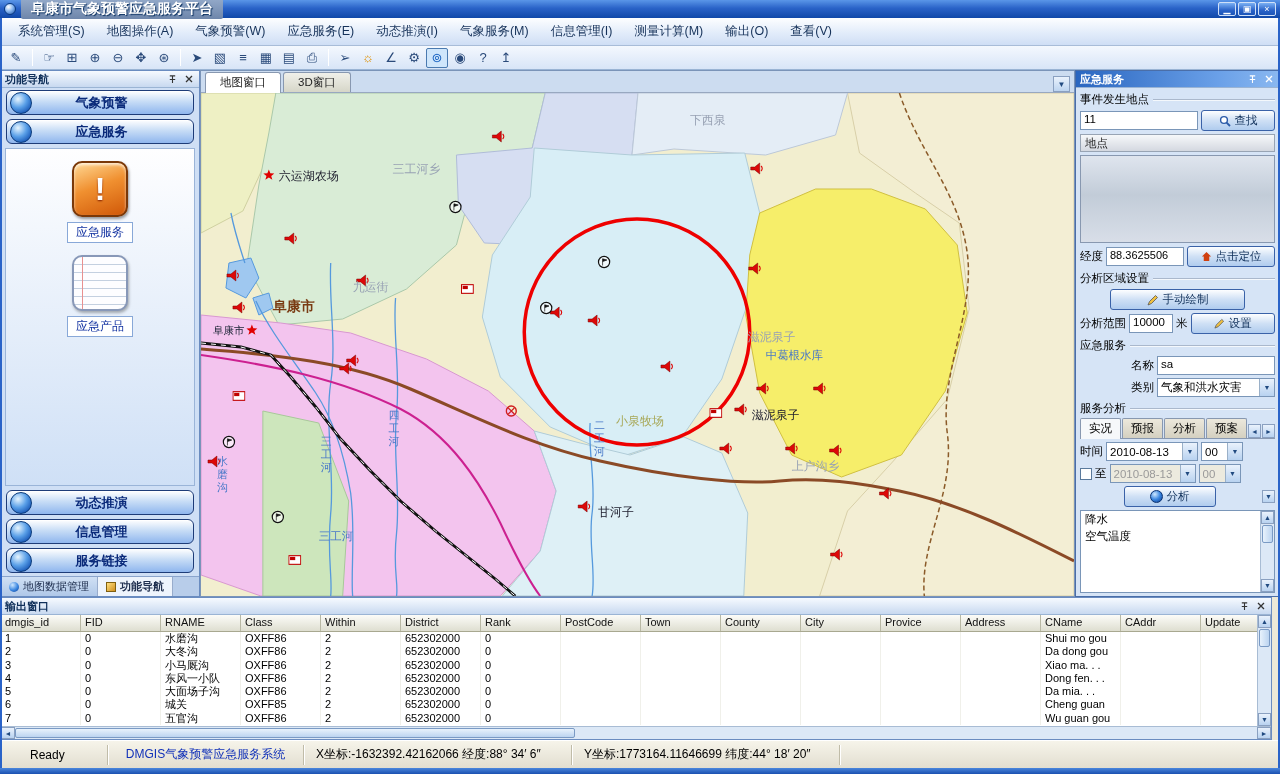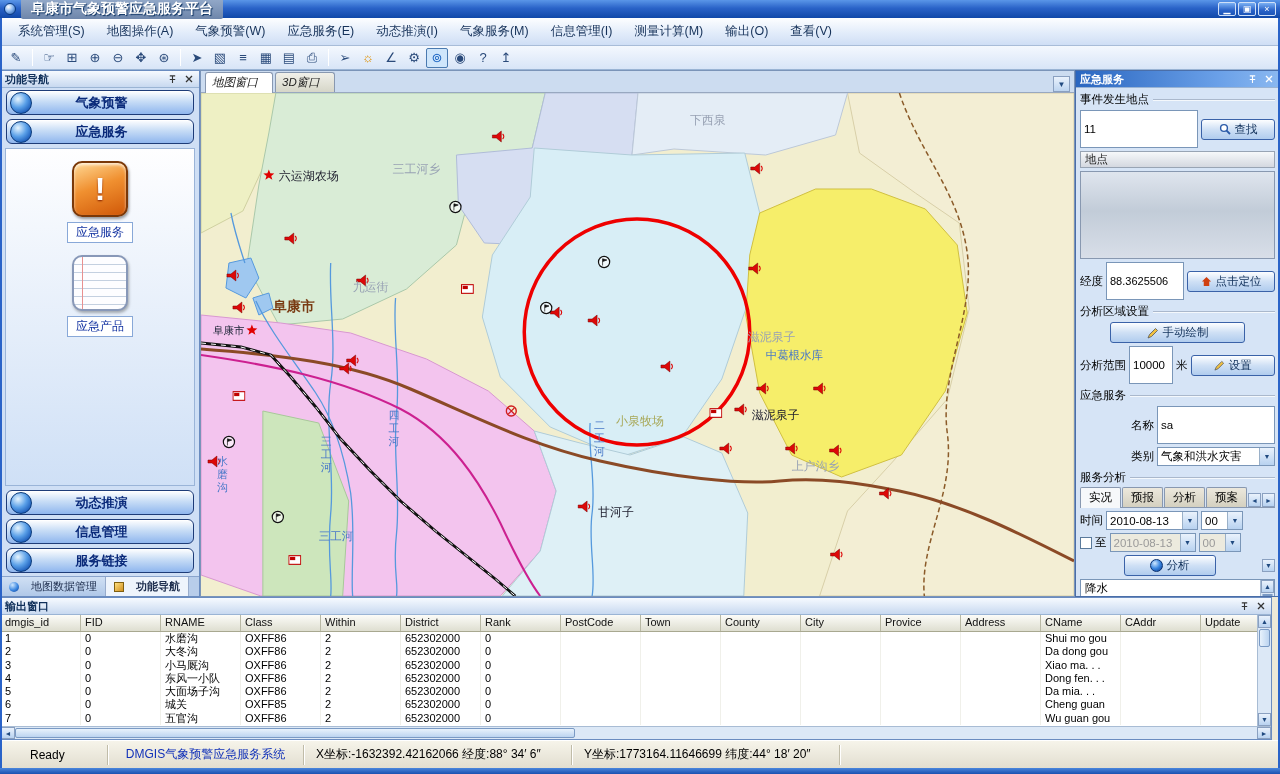--- a/index.html
+++ b/index.html
@@ -58,33 +58,33 @@
   .sc-icon { width:56px; height:56px; border-radius:10px; display:flex; align-items:center; justify-content:center; }
   .sc-icon.alert { background:linear-gradient(160deg,#ffd894,#f09030 45%,#d05808);
     border:2px solid #7a3808; box-shadow:inset 0 2px 3px rgba(255,255,255,.7),1px 2px 3px rgba(0,0,0,.4);
     color:#fff; font-size:32px; font-weight:bold; text-shadow:0 1px 2px #802000; }
   .sc-icon.notes { background-color:#fdfdff; border:2px solid #8898b8; box-shadow:1px 2px 3px rgba(0,0,0,.3);
     background-image:linear-gradient(90deg,transparent 0 8px,#e89090 8px 9px,transparent 9px),
       repeating-linear-gradient(180deg,transparent 0 7px,#c4d0e0 7px 8px); }
   .sc-label { background:#fff; border:1px solid #88a8d8; color:#1030a0; font-size:12px; padding:1px 8px; }
   .nav-bottom { display:flex; flex-direction:column; padding-bottom:1px; }
   .nav-tabs { height:20px; flex:0 0 20px; display:flex; background:#b8cdea; border-top:1px solid #8aa4cc; }
-  .nav-tab { display:flex; align-items:center; gap:12px; padding:2px 8px; font-size:11px; color:#203050;
+  .nav-tab { display:flex; align-items:center; gap:4px; padding:2px 8px; font-size:11px; color:#203050;
     border-right:1px solid #98accc; background:linear-gradient(180deg,#d0e0f4,#b0c8e8); }
   .nav-tab.active { background:#eef4fc; font-weight:bold; }
   .mini-globe { width:10px; height:10px; border-radius:50%;
     background:radial-gradient(circle at 35% 30%,#cfe8ff,#3a86e0 55%,#0a3a90); }
   .mini-tool { width:10px; height:10px; background:linear-gradient(135deg,#ffe080,#d09020); border:1px solid #806010; }
 
   
   .map-area { flex:1; display:flex; flex-direction:column; border:1px solid #7a94b8; background:#fff; min-width:0; }
   .map-tabs { height:22px; flex:0 0 22px; background:#ccdcf0; display:flex; align-items:flex-end;
     padding:2px 4px 0 4px; border-bottom:1px solid #98a8c0; }
-  .map-tab { padding:2px 14px 2px 6px; font-size:11.5px; border:1px solid #8898b0; border-bottom:none;
-    border-radius:3px 3px 0 0; background:linear-gradient(180deg,#f0f0ea,#d6d6c8); margin-right:2px; color:#222;font-style:italic; }
+  .map-tab { padding:2px 14px 2px 14px; font-size:11.5px; border:1px solid #8898b0; border-bottom:none;
+    border-radius:3px 3px 0 0; background:linear-gradient(180deg,#f0f0ea,#d6d6c8); margin-right:2px; color:#222; }
   .map-tab.active { background:#fff; position:relative; top:1px; padding-bottom:3px; }
   .map-tab-dd { margin-left:auto; width:17px; height:16px; display:flex; align-items:center; justify-content:center;
     font-size:8px; color:#204a80; background:linear-gradient(180deg,#eaf2fc,#bcd4f0); border:1px solid #8aa0c0; }
   .map-canvas { flex:1; position:relative; background:#f2eecf; }
   .map-canvas svg { position:absolute; inset:0; }
   .mlabel { font-size:12px; fill:#333; }
   .lbl-faint { fill:#98a2b4; }
   .lbl-city { fill:#7a3c14; font-weight:bold; font-size:14px; }
   .lbl-dark { fill:#1a1a2a; }
   .lbl-dark-sm { fill:#20283a; font-size:10.5px; }
@@ -92,22 +92,22 @@
   .lbl-olive { fill:#a8a858; }
   .lbl-water-v { fill:#4878c8; font-size:11px; }
 
   
   .emergency-panel { width:205px; flex:0 0 205px; border:1px solid #4a6ea8; background:#d6e4f6;
     display:flex; flex-direction:column; font-size:11.5px; }
   .ep-body { flex:1; padding:3px 4px; display:flex; flex-direction:column; gap:3px; overflow:hidden; }
   .group-label { display:flex; align-items:center; gap:4px; color:#000; margin-top:1px; }
   .group-label::after { content:""; flex:1; border-top:1px solid #aab8cc; border-bottom:1px solid #f4f8fc; }
   .row { display:flex; align-items:center; gap:3px; }
-  .tb { background:#fff; border:1px solid #7a96b8; height:19px; padding:18px 3px; display:flex;
-    align-items:center; overflow:hidden; white-space:nowrap; }
+  .tb { background:#fff; border:1px solid #7a96b8; height:19px; padding:1px 3px; display:flex;
+    align-items:flex-start; overflow:hidden; white-space:nowrap; }
   .btn { height:21px; border:1px solid #3a62a8; border-radius:3px;
     background:linear-gradient(180deg,#fdfeff,#cfe0f5 50%,#b0ccee); display:flex; align-items:center;
     justify-content:center; gap:4px; padding:0 6px; color:#10305a; }
   .btn.default { border:2px solid #2a52a0; }
   .place-hdr { height:18px; background:linear-gradient(180deg,#f6f8fa,#d4d8e0); border:1px solid #98a4b4;
     display:flex; align-items:center; padding:0 4px; color:#222; }
   .place-list { height:88px; flex:0 0 88px; border:1px solid #8898b0;
     background:linear-gradient(180deg,#dfe5ee,#c2ccd8 45%,#d8dee8); }
   .lbl { color:#000; flex:0 0 auto; }
   .combo { display:flex; align-items:center; background:#fff; border:1px solid #7a96b8; height:19px; }

